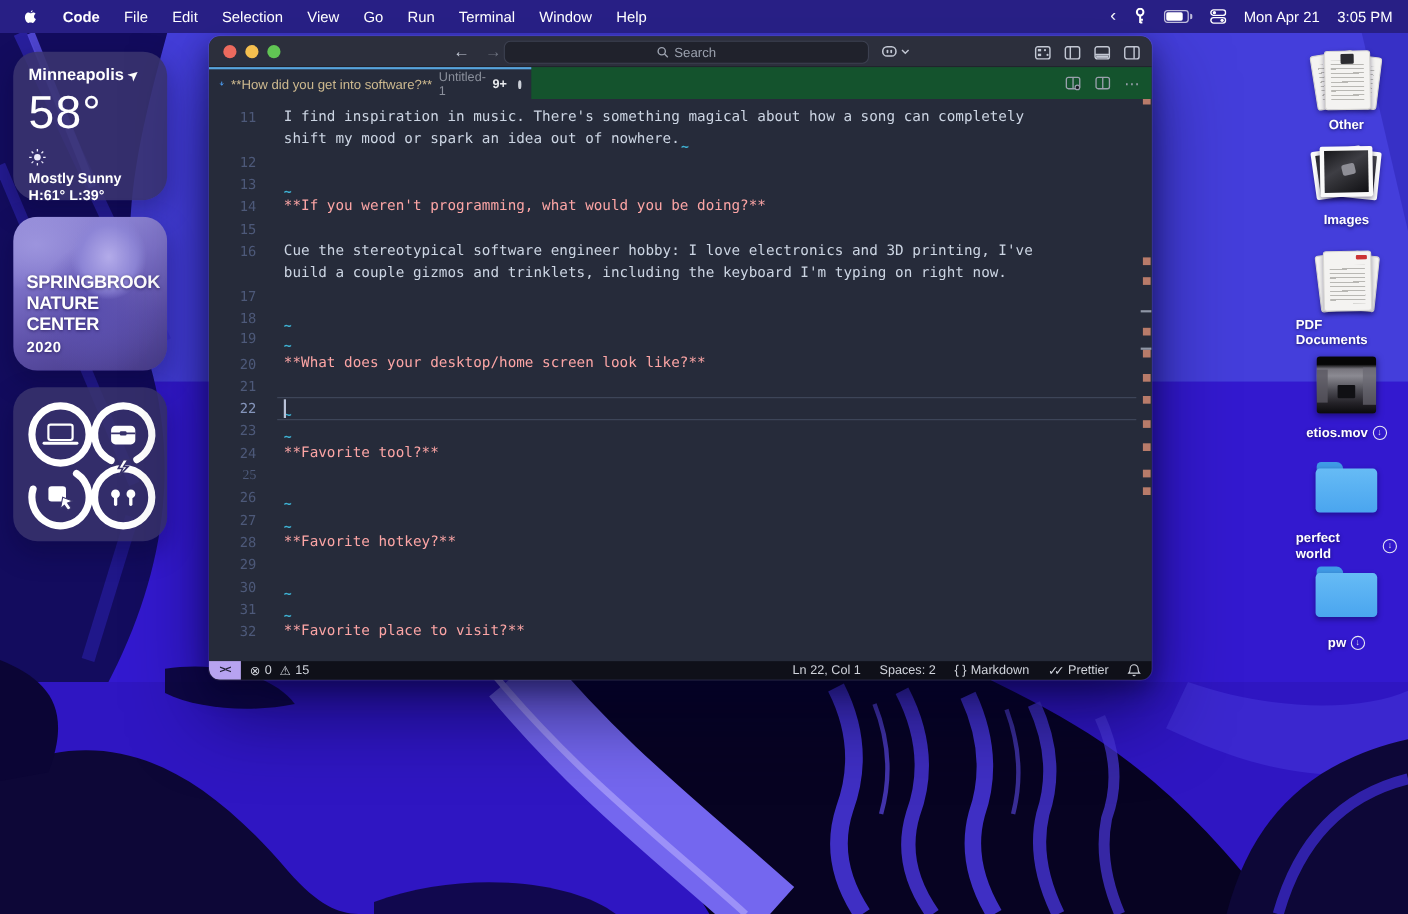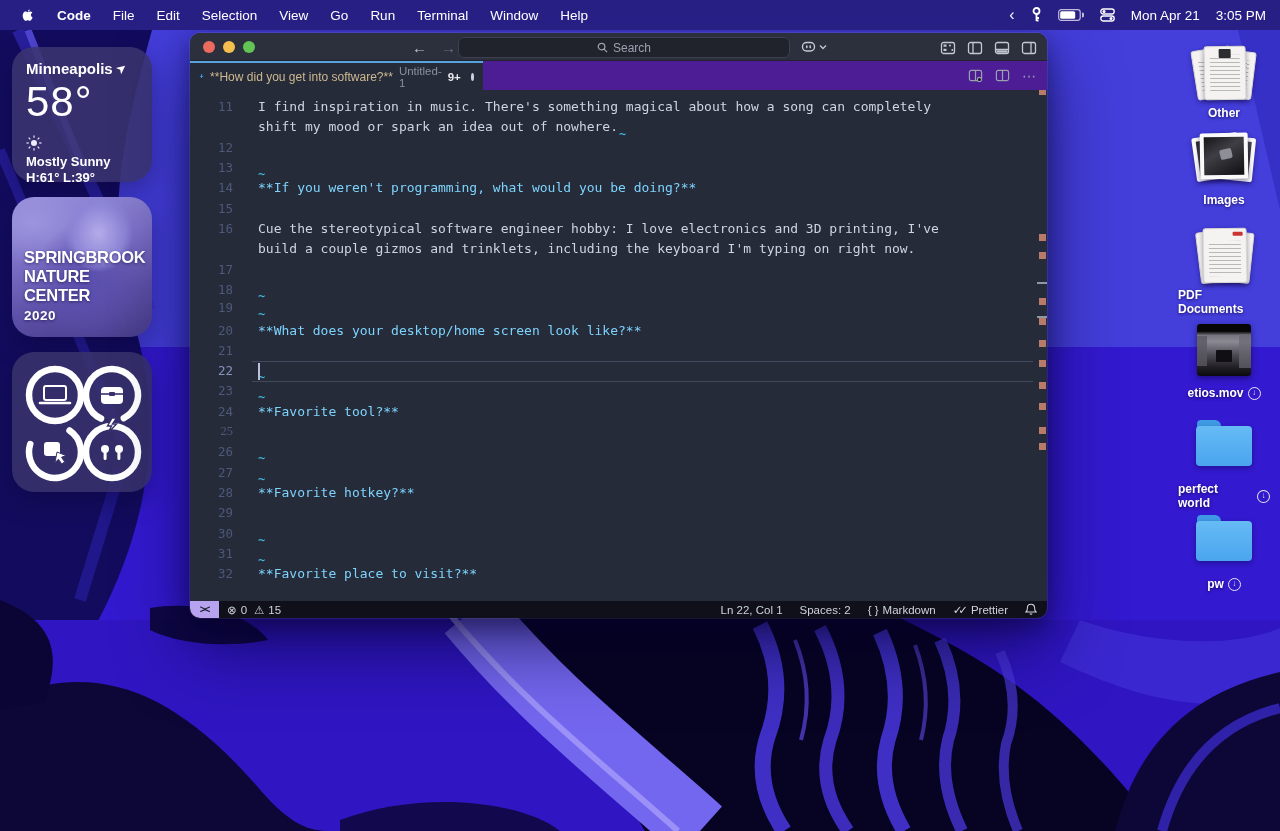--- a/index.html
+++ b/index.html
@@ -76,34 +76,34 @@
   .tl-close{background:#ec6a5e;} .tl-min{background:#f5bf4f;} .tl-zoom{background:#61c454;}
   .navarrows{position:absolute;left:222px;top:0;height:28px;display:flex;align-items:center;gap:14px;
     color:#c3c8d4;font-size:15px;}
   .navarrows .fwd{color:#6b707e;}
   .searchbox{position:absolute;left:268px;top:4px;width:330px;height:19px;background:#20222c;
     border:1px solid #3c4050;border-radius:6px;display:flex;align-items:center;justify-content:center;
     color:#9ba1ae;font-size:12px;gap:5px;}
   .copilot{position:absolute;left:610px;top:5px;display:flex;align-items:center;gap:2px;color:#c3c8d4;}
   .layout-icons{position:absolute;right:10px;top:6px;display:flex;gap:10px;}
   .licon{width:17px;height:17px;display:flex;align-items:center;justify-content:center;}
-  .tabbar{height:29px;background:#4c1d95;display:flex;position:relative;}
+  .tabbar{height:29px;background:#14532d;display:flex;position:relative;}
   .tab{width:293px;height:29px;background:#262b3a;border-top:2px solid #57a4dc;box-sizing:border-box;
     display:flex;align-items:center;padding:0 9px;gap:6px;}
   .tab .ttitle{font-size:12px;color:#cdb98f;white-space:nowrap;}
   .tab .tfile{font-size:11.5px;color:#8a8f9b;}
   .tab .tbadge{font-size:11.5px;color:#e8eaed;font-weight:700;}
   .tab .tdot{width:8px;height:8px;border-radius:50%;background:#ccd0d8;margin-left:4px;}
   .tab-actions{position:absolute;right:10px;top:0;height:29px;display:flex;align-items:center;gap:12px;color:#9aa0ad;}
   .editor{position:relative;height:511px;background:#262b3a;overflow:hidden;}
   .erow{position:absolute;left:0;right:10px;height:20px;font-family:"DejaVu Sans Mono",monospace;font-size:13px;}
   .erow .lnum{position:absolute;left:0;width:43px;text-align:right;color:#4d5979;font-size:12.5px;top:2px;}
   .erow.cur .lnum{color:#8595bb;}
   .erow .ltext{position:absolute;left:68px;top:2px;color:#ccd5e3;white-space:pre;}
-  .erow .ltext.q{color:#7dd3fc;}
+  .erow .ltext.q{color:#fca5a5;}
   .sq{color:#3fb4d6;font-size:12px;font-weight:700;}
   .sq-start{position:absolute;left:68px;top:9px;display:none;}
   .sq-end{position:relative;top:7px;display:none;margin-left:1px;}
   .erow .cursor{display:none;}
   .erow.cur .cursor{display:block;position:absolute;left:68px;top:2px;width:1.5px;height:17px;background:#b9c2d8;}
   .erow.cur::after{content:'';position:absolute;left:62px;right:4px;top:0;bottom:-1px;
     border-top:1px solid #41495c;border-bottom:1px solid #41495c;}
   .ruler{position:absolute;right:0;top:0;width:10px;bottom:0;}
   .rmark{position:absolute;right:1px;width:7px;height:7px;background:#c07f6d;opacity:.95;}
   .rline{position:absolute;right:0;width:10px;height:2px;background:#aab2c2;opacity:.8;}

